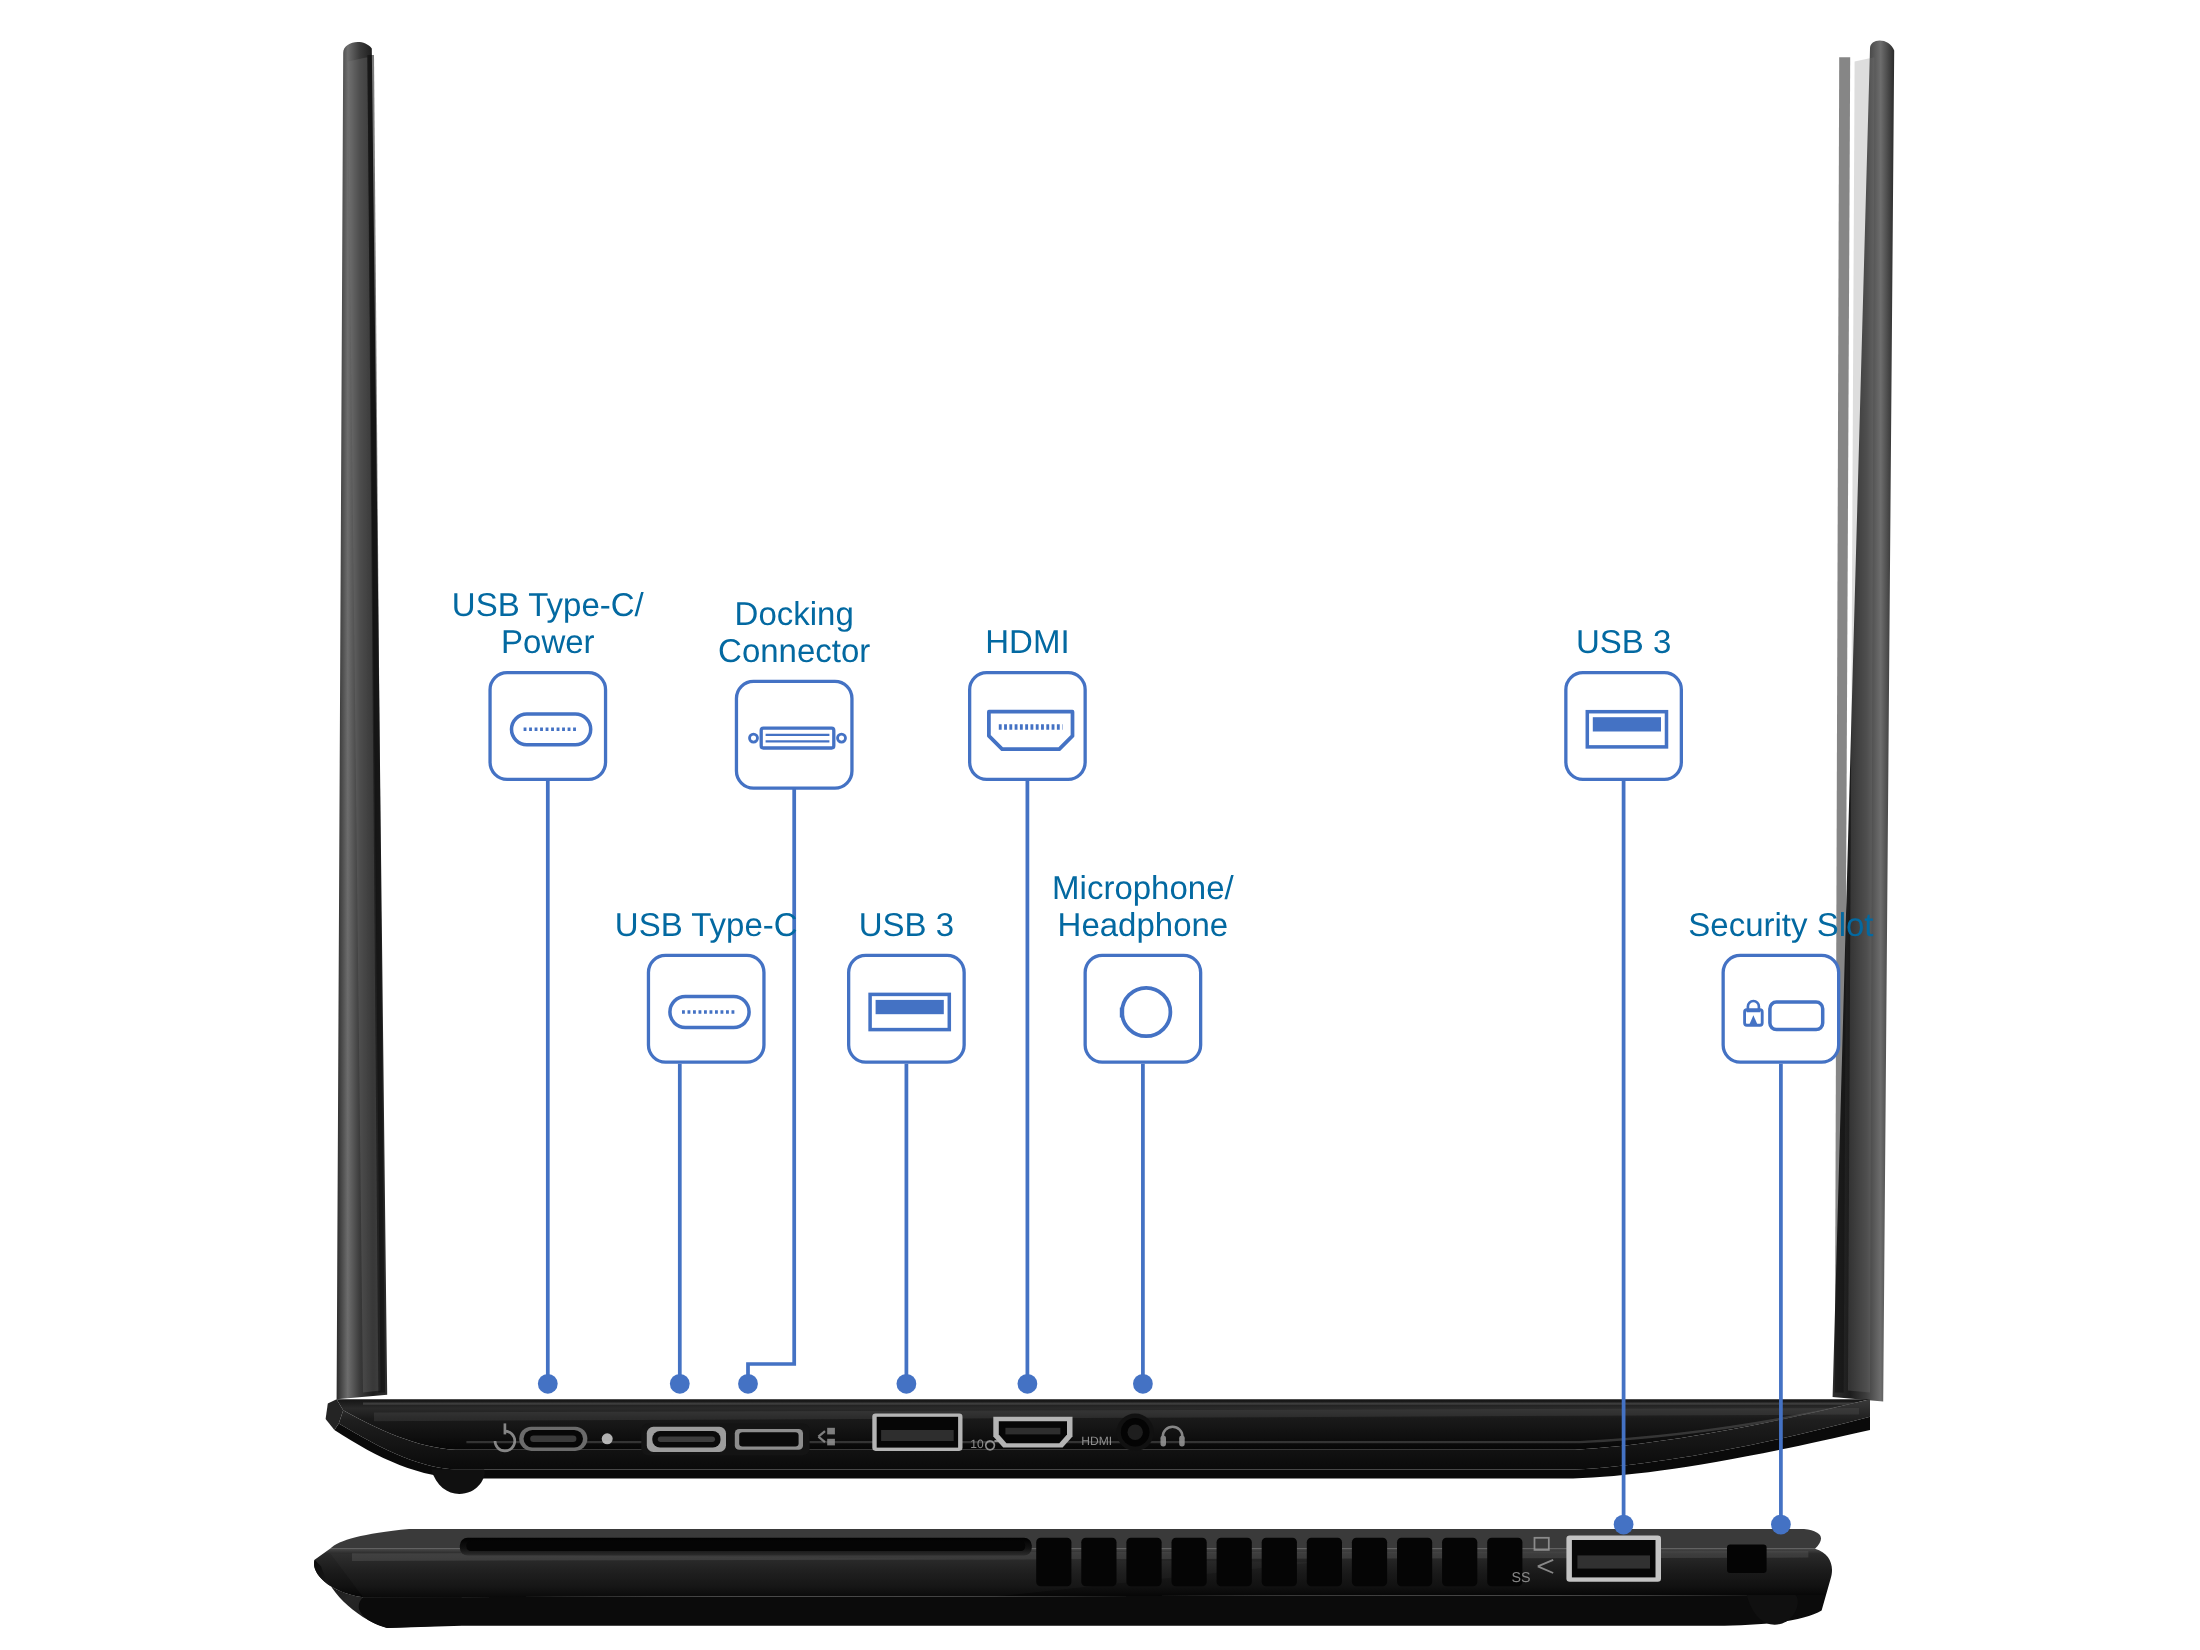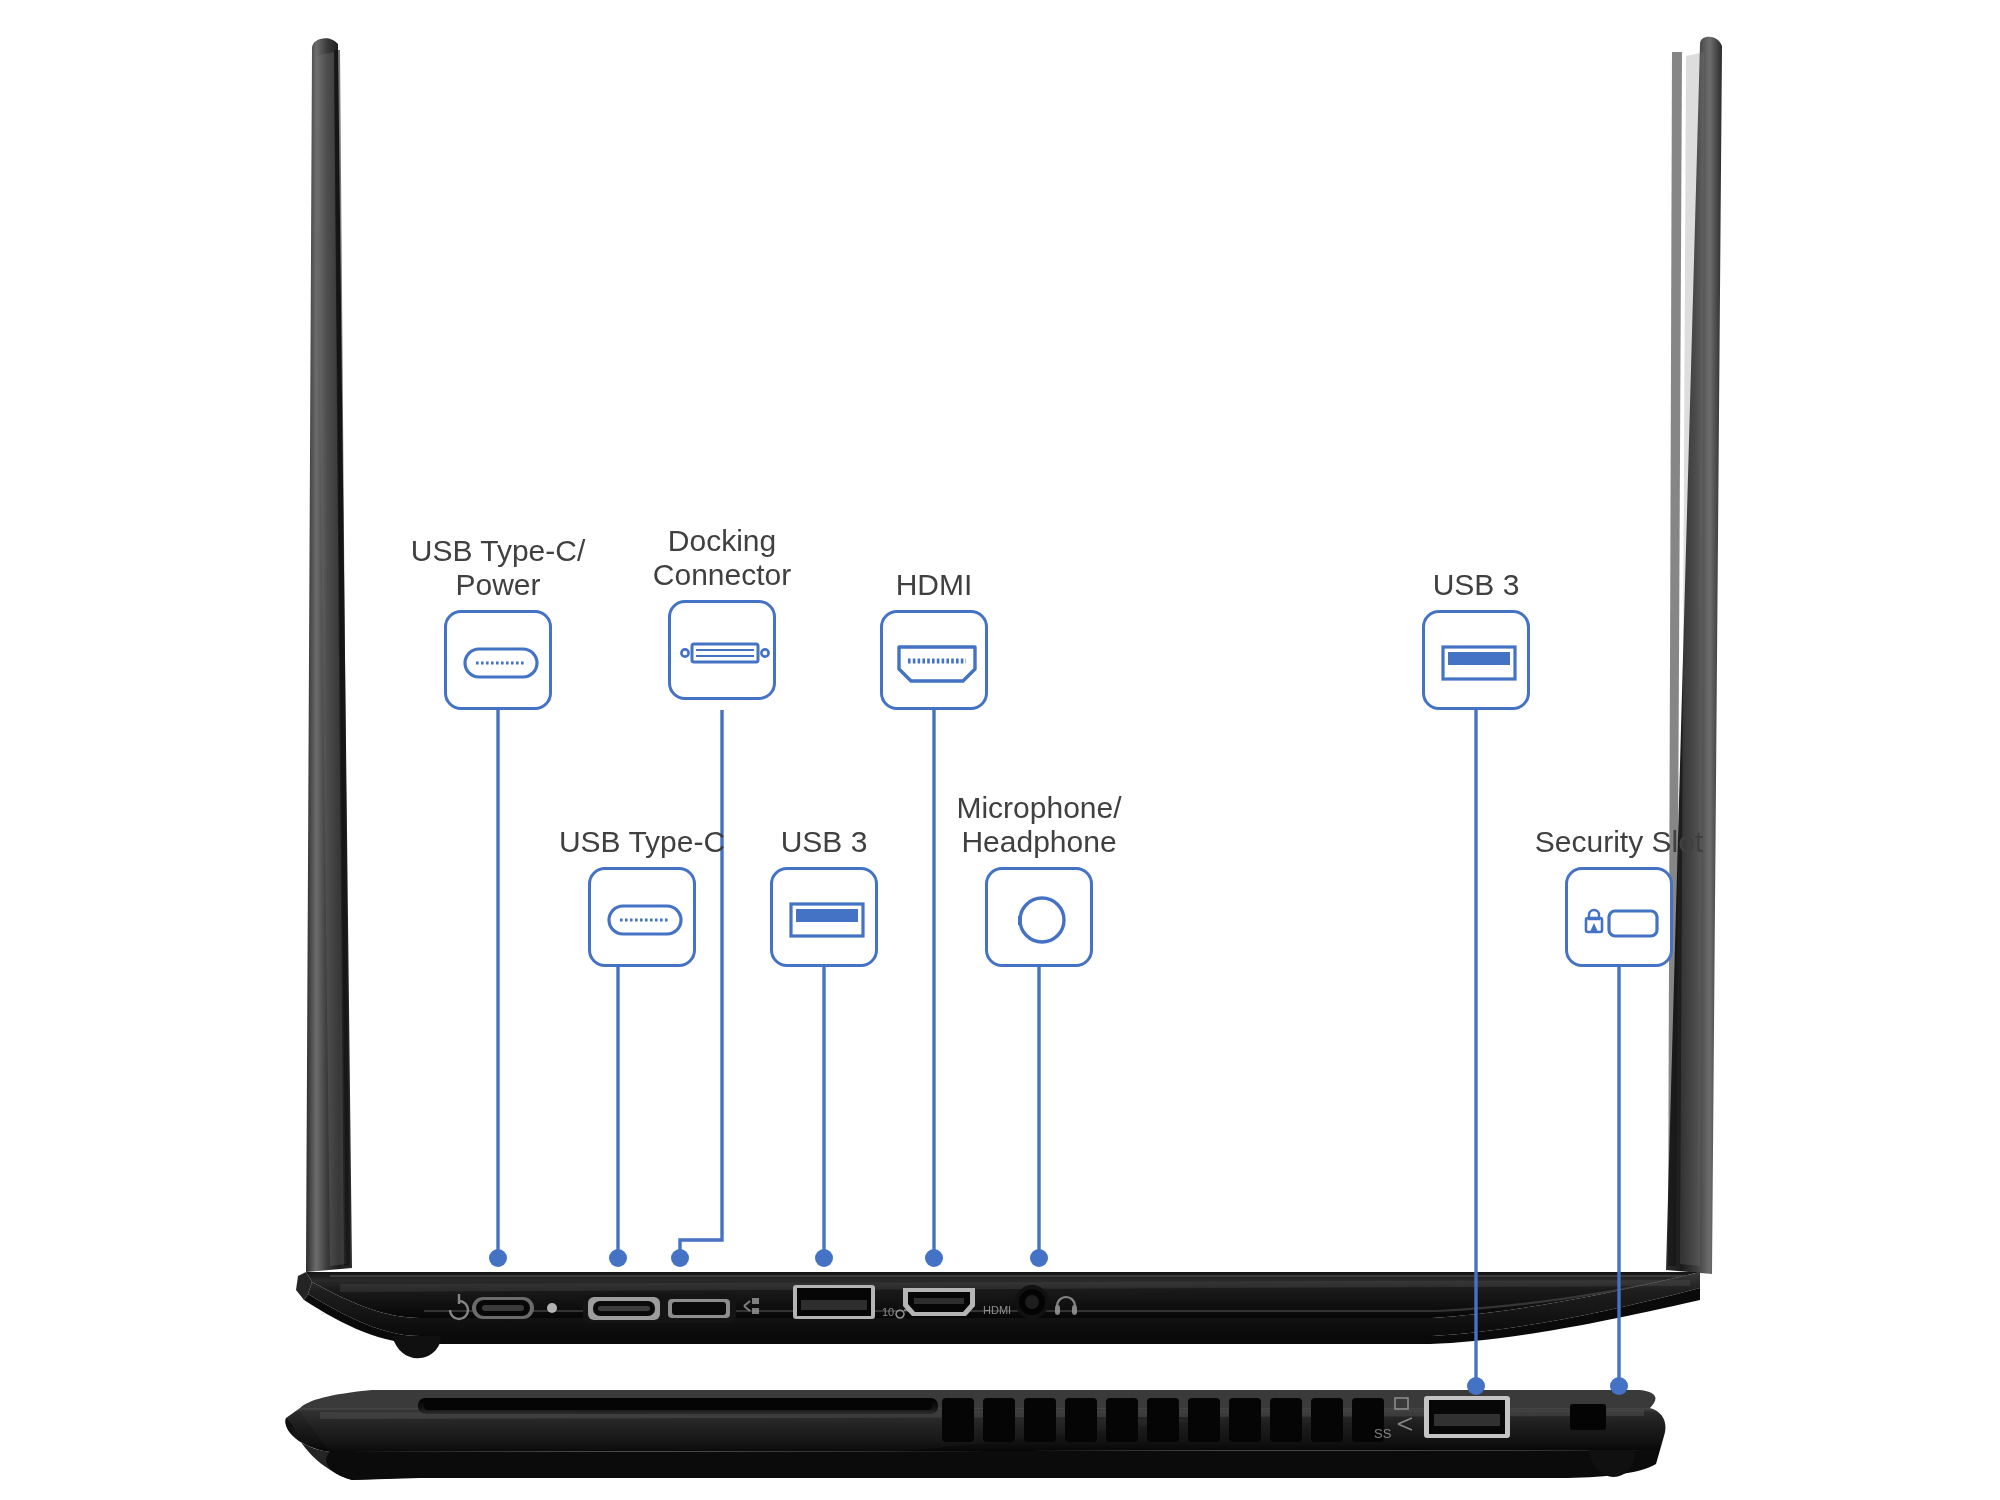--- a/index.html
+++ b/index.html
@@ -72,21 +72,21 @@
     pointer-events: none;
   }
 
   
   .callout {
     position: absolute;
     z-index: 6;
   }
   .callout-label {
     position: absolute;
-    color: #404040;
+    color: #0369a1;
     font-family: "Liberation Sans", sans-serif;
     font-size: 30px;
     font-weight: 400;
     line-height: 1.13;
     text-align: center;
     white-space: pre-line;
     letter-spacing: 0px;
     width: 340px;
     left: 50%;
     transform: translateX(-50%);
@@ -365,21 +365,21 @@
     <div class="callout-label">USB Type-C/
 Power</div>
     <div class="icon-box">
       <svg viewBox="0 0 108 100" width="108" height="100">
         <rect x="18" y="36" width="72" height="28" rx="14" fill="none" stroke="#4472C4" stroke-width="3.2"></rect>
         <line x1="29" y1="50" x2="79" y2="50" stroke="#4472C4" stroke-width="3.2" stroke-dasharray="2.6 2.4"></line>
       </svg>
     </div>
   </div>
 
-  <div class="callout" style="left:668px; top:600px;">
+  <div class="callout" style="left:668px; top:618px;">
     <div class="callout-label">Docking
 Connector</div>
     <div class="icon-box">
       <svg viewBox="0 0 108 100" width="108" height="100">
         <circle cx="14" cy="50" r="3.6" fill="none" stroke="#4472C4" stroke-width="2.6"></circle>
         <circle cx="94" cy="50" r="3.6" fill="none" stroke="#4472C4" stroke-width="2.6"></circle>
         <rect x="21" y="41" width="66" height="18" rx="2" fill="none" stroke="#4472C4" stroke-width="3"></rect>
         <line x1="25" y1="47" x2="83" y2="47" stroke="#4472C4" stroke-width="2"></line>
         <line x1="25" y1="53" x2="83" y2="53" stroke="#4472C4" stroke-width="2"></line>
       </svg>

